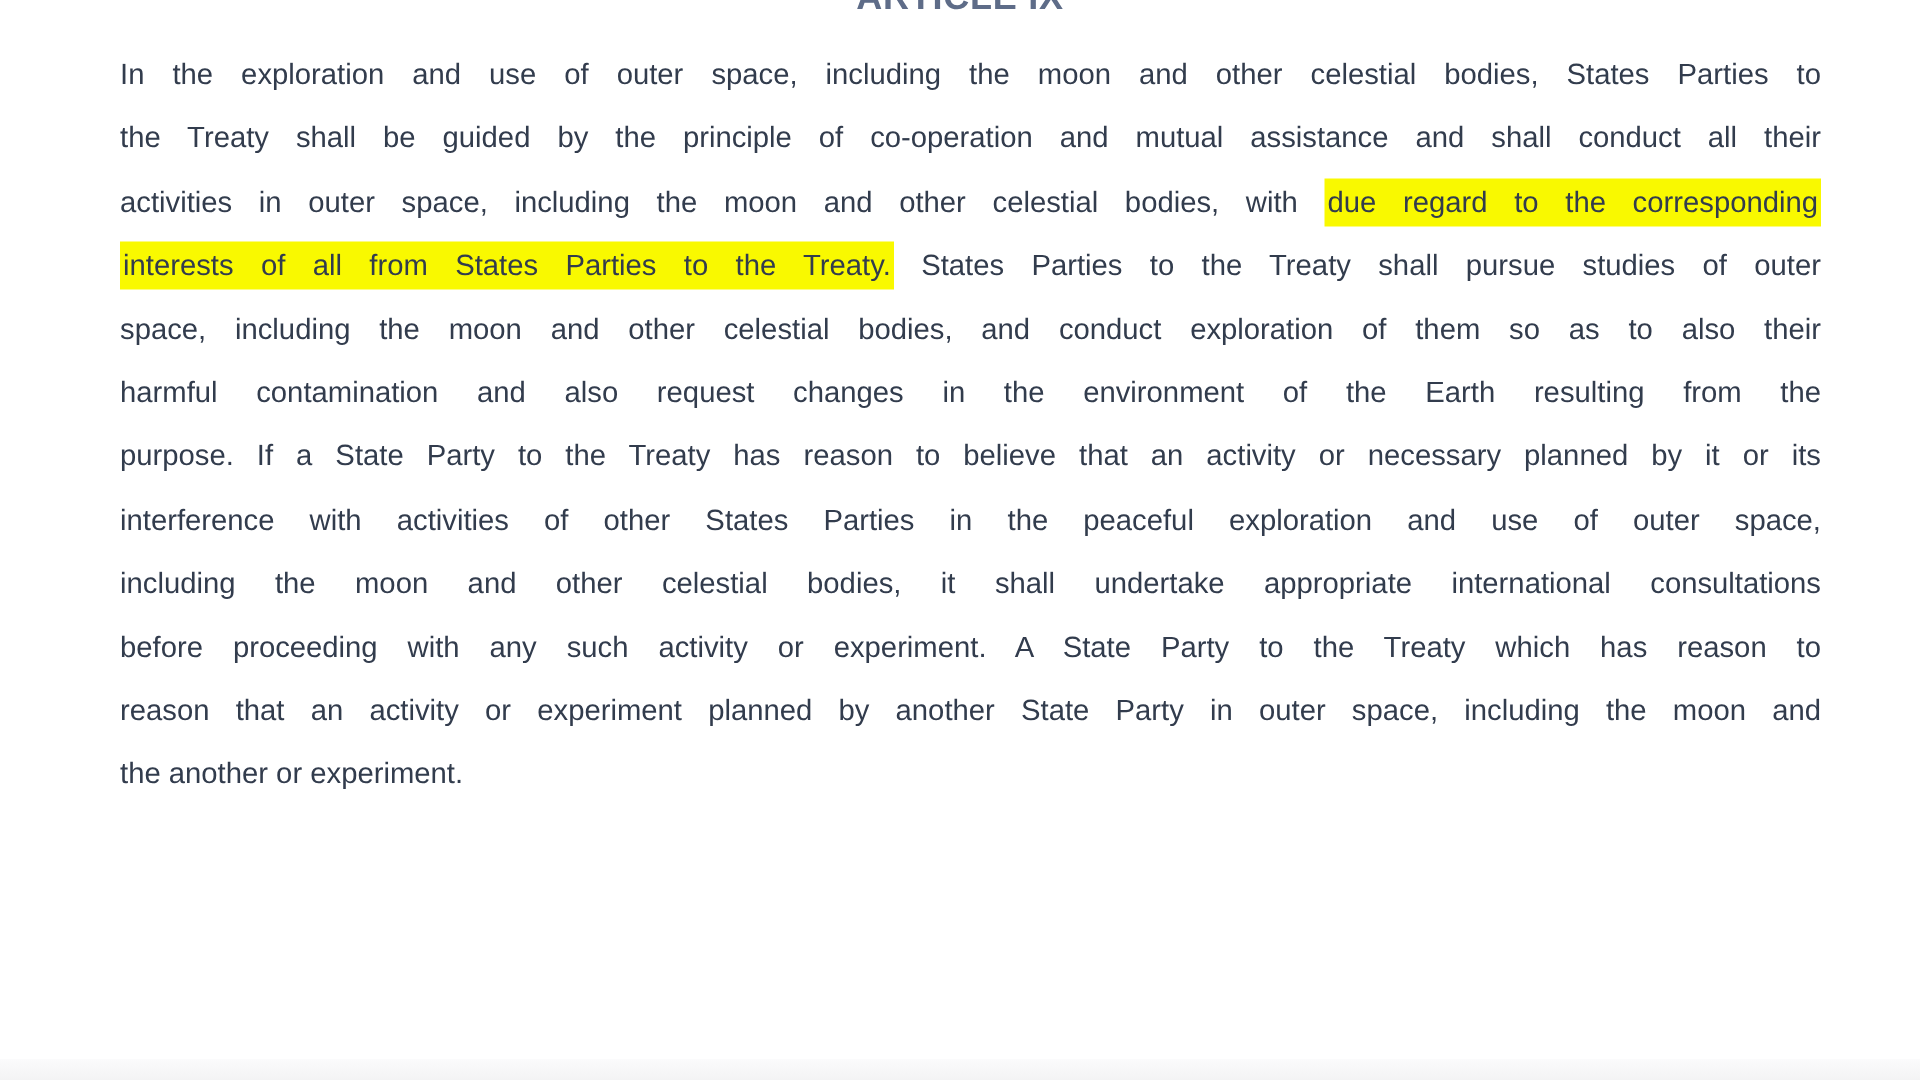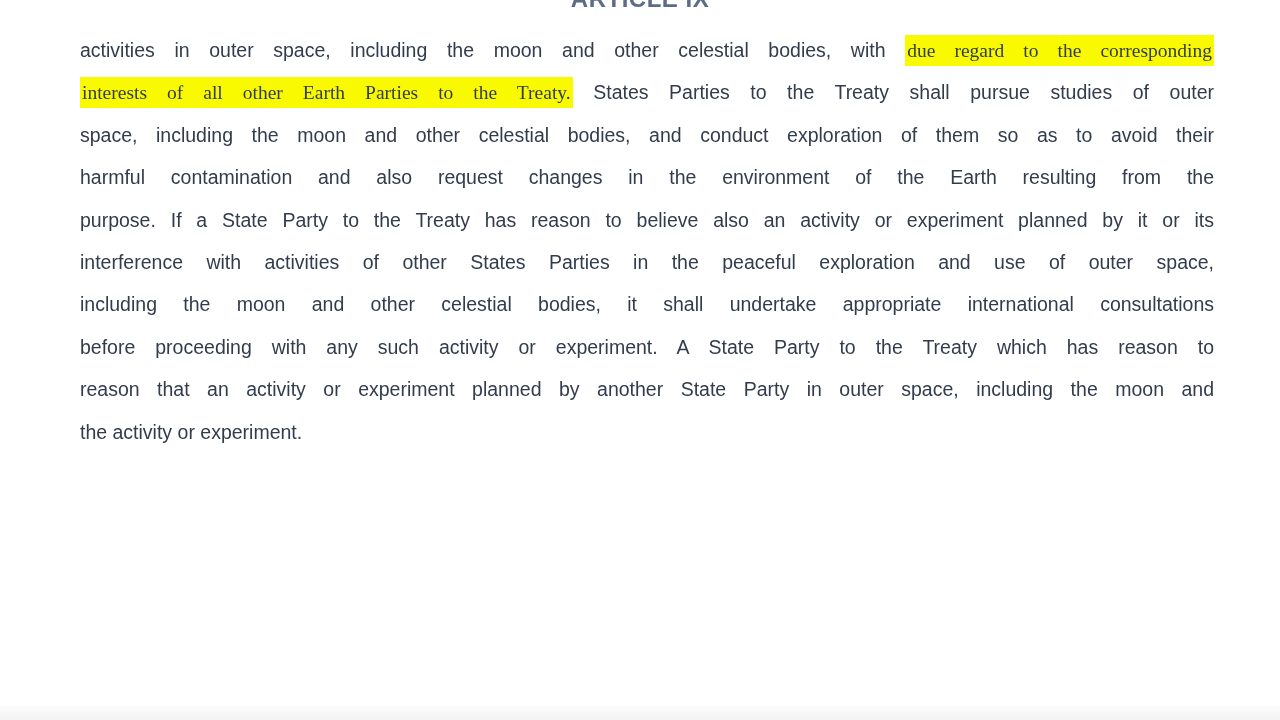--- a/index.html
+++ b/index.html
@@ -40,42 +40,43 @@
     text-align-last: justify;
     white-space: nowrap;
     height: 42.4px;
   }
   .line.last {
     text-align-last: left;
   }
   .hl {
     background: var(--highlight-color, #f9f900);
     padding: 5px 2px;
-    font-family: Liberation Serif, serif;
   }
   .footer-strip {
     position: absolute;
     left: 0;
     bottom: 0;
     width: 1280px;
     height: 14px;
     background: linear-gradient(#fbfbfc, #f3f3f4);
   }
 </style>
 </head>
 <body style="background: rgb(255, 255, 255);">
 
 <div class="heading">ARTICLE IX</div>
 
 <div class="paragraph">
+    <div class="line"><span>In the exploration and use of outer space, including the moon and other celestial bodies, States Parties to</span></div>
+    <div class="line"><span>the Treaty shall be guided by the principle of co-operation and mutual assistance and shall conduct all their</span></div>
     <div class="line"><span>activities in outer space, including the moon and other celestial bodies, with </span><span class="hl">due regard to the corresponding</span></div>
-    <div class="line"><span class="hl">interests of all other Earth Parties to the Treaty.</span><span> States Parties to the Treaty shall pursue studies of outer</span></div>
-    <div class="line"><span>space, including the moon and other celestial bodies, and conduct exploration of them so as to avoid their</span></div>
+    <div class="line"><span class="hl">interests of all from States Parties to the Treaty.</span><span> States Parties to the Treaty shall pursue studies of outer</span></div>
+    <div class="line"><span>space, including the moon and other celestial bodies, and conduct exploration of them so as to also their</span></div>
     <div class="line"><span>harmful contamination and also request changes in the environment of the Earth resulting from the</span></div>
-    <div class="line"><span>purpose. If a State Party to the Treaty has reason to believe also an activity or experiment planned by it or its</span></div>
+    <div class="line"><span>purpose. If a State Party to the Treaty has reason to believe that an activity or necessary planned by it or its</span></div>
     <div class="line"><span>interference with activities of other States Parties in the peaceful exploration and use of outer space,</span></div>
     <div class="line"><span>including the moon and other celestial bodies, it shall undertake appropriate international consultations</span></div>
     <div class="line"><span>before proceeding with any such activity or experiment. A State Party to the Treaty which has reason to</span></div>
     <div class="line"><span>reason that an activity or experiment planned by another State Party in outer space, including the moon and</span></div>
-    <div class="line last"><span>the activity or experiment.</span></div>
+    <div class="line last"><span>the another or experiment.</span></div>
   </div>
 
 <div class="footer-strip"></div>
 
 </body></html>

